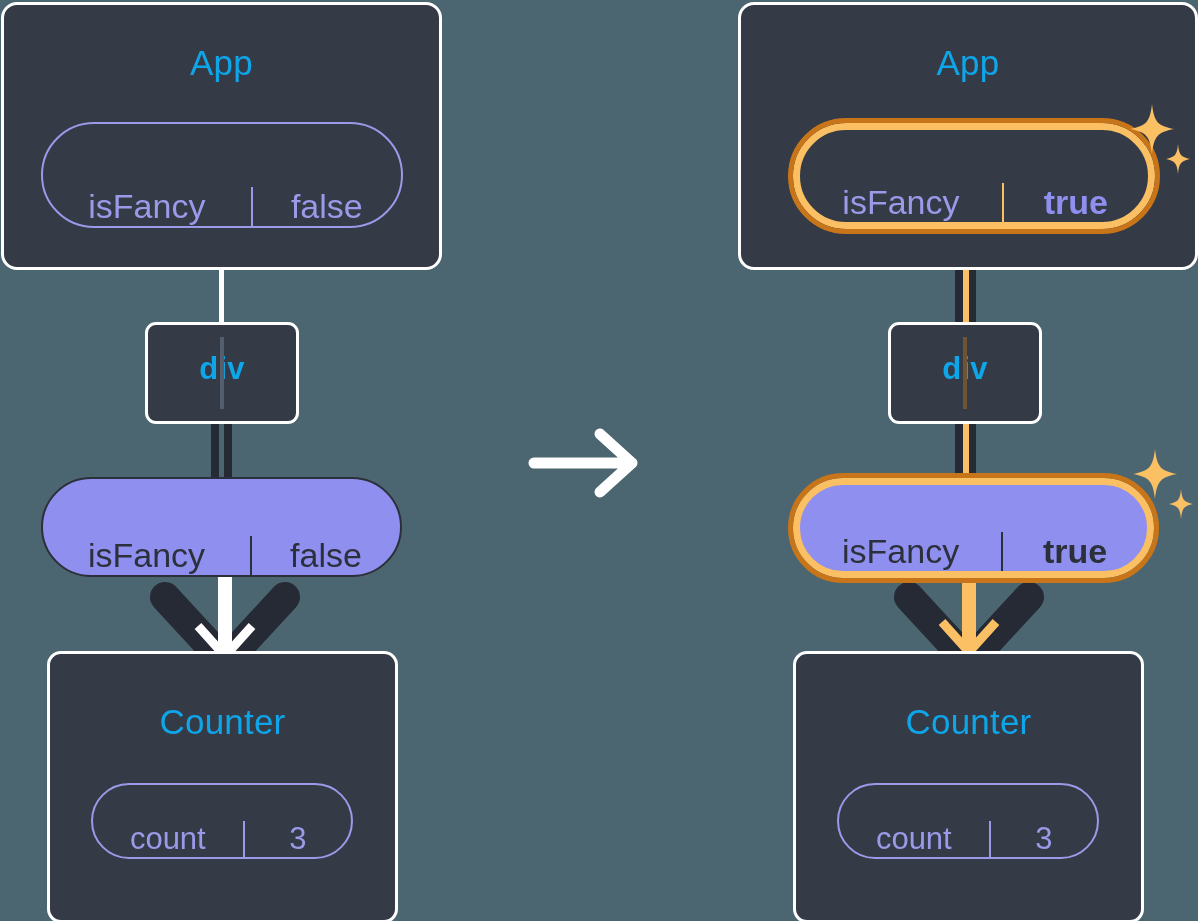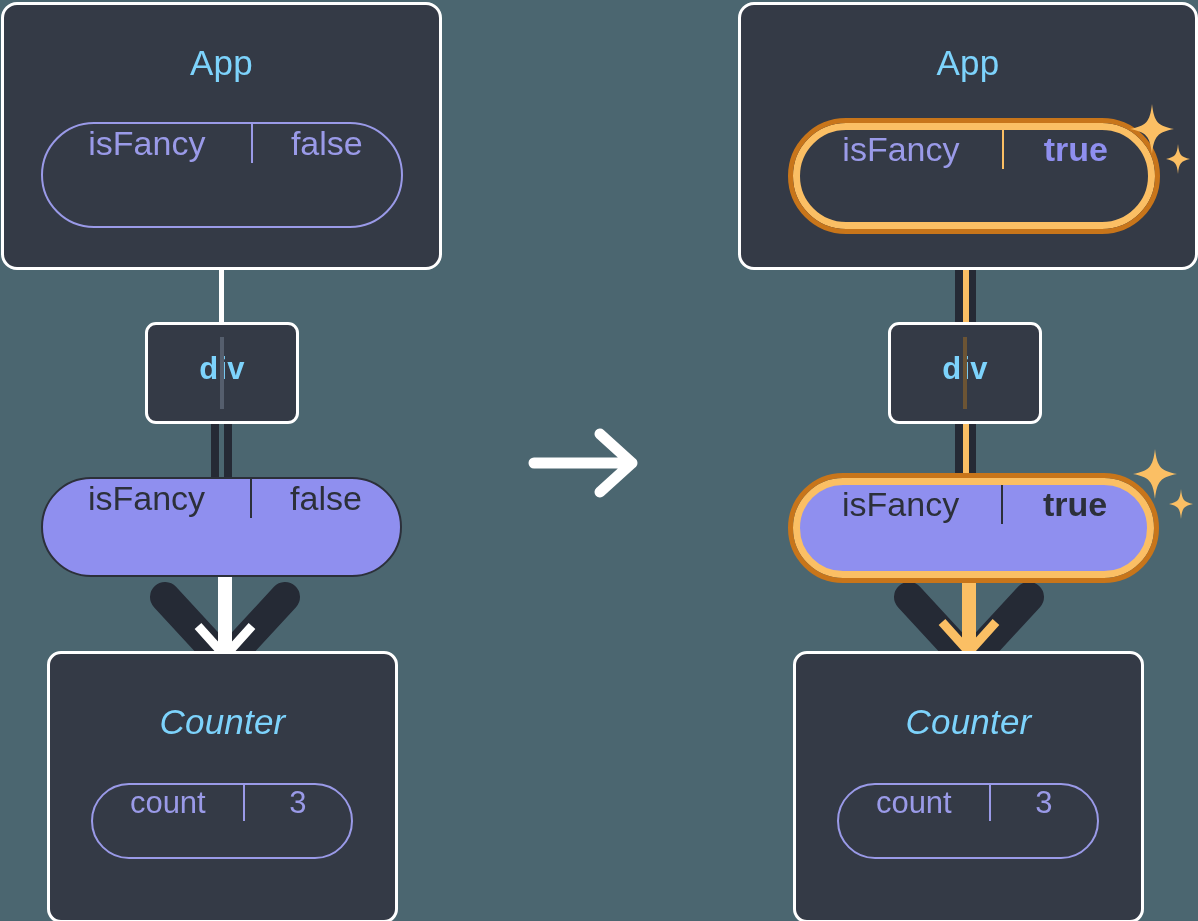--- a/index.html
+++ b/index.html
@@ -36,21 +36,21 @@
     background: #343a46;
     border: 3px solid #ffffff;
     border-radius: 14px;
     box-sizing: border-box;
     z-index: 6;
   }
   .box-title {
     position: absolute;
     left: 0; right: 0;
     text-align: center;
-    color: #7dd3fc;
+    color: #0ea5e9;
     font-size: 35px;
     letter-spacing: 0.2px;
     white-space: nowrap;
   }
 
   
   .app-box     { width: 441px; height: 268px; border-radius: 16px; }
   .app-box .box-title { top: 38px; }
 
   
@@ -63,28 +63,28 @@
     bottom: 12px;
     width: 4px;
     margin-left: -2px;
     background: #555e6d;
     z-index: 1;
   }
   .div-seam.amber { background: #6c5434; }
 
   
   .counter-box { width: 351px; height: 272px; border-radius: 14px; }
-  .counter-box .box-title { top: 48px; font-style: italic; }
+  .counter-box .box-title { top: 48px; }
 
   
   .pill {
     position: absolute;
     box-sizing: border-box;
     display: flex;
-    align-items: flex-start;
+    align-items: flex-end;
     border-radius: 999px;
     z-index: 8;
   }
   .pill .cell {
     display: flex;
     align-items: center;
     justify-content: center;
     box-sizing: border-box;
     white-space: nowrap;
   }

